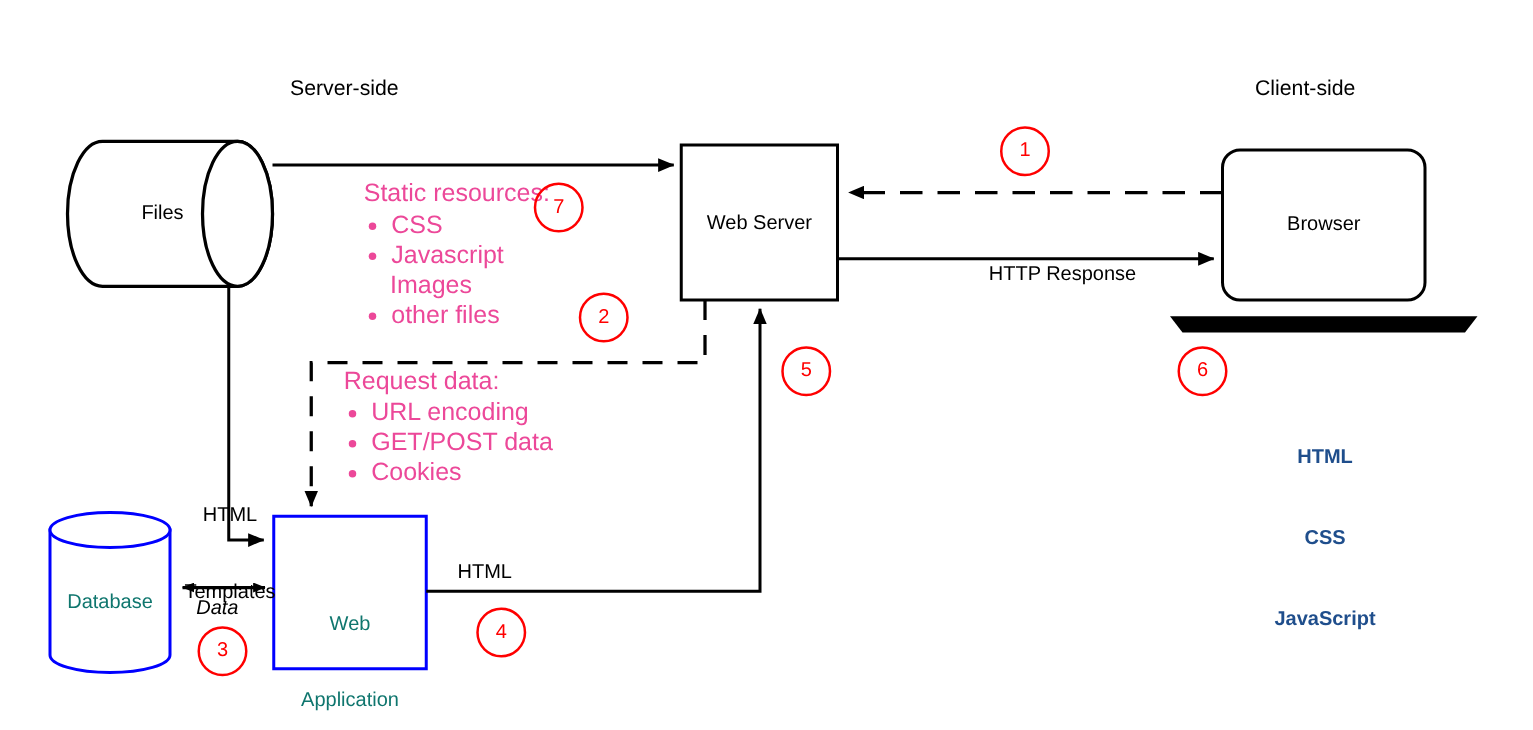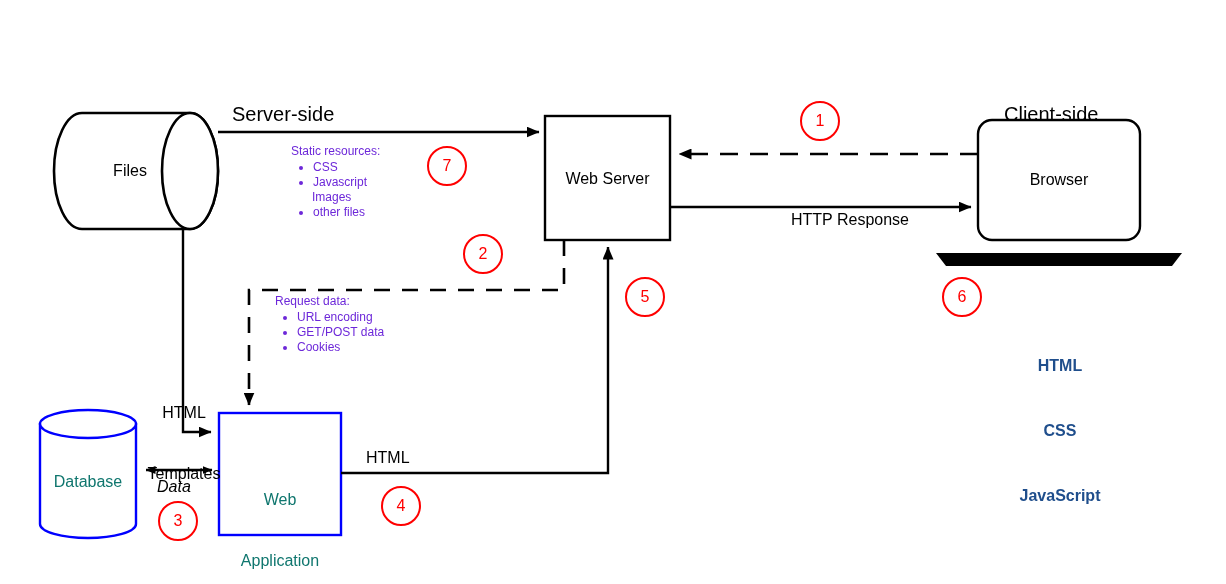--- a/index.html
+++ b/index.html
@@ -30,41 +30,40 @@
     font-family: "Liberation Sans", sans-serif;
     font-size: 16px;
     color: #000000;
     white-space: pre;
     line-height: 1.28;
   }
   .lbl.center {
     text-align: center;
   }
   .section-title {
-    font-size: 20px;
+    font-size: 17px;
     color: #000000;
-    margin-top: 42px;
   }
   .node-label {
     font-size: 16px;
     text-align: center;
   }
   .blue-txt {
     color: #0f766e;
   }
   .navy-txt {
     color: #1f4e8c;
     font-weight: bold;
     text-align: center;
     line-height: 1.35;
   }
   .bullets {
     position: absolute;
-    font-size: 12px;
-    color: #6d28d9;
+    font-size: 20px;
+    color: #ec4899;
   }
   .bullets .hd {
     margin: 0 0 2px 0;
   }
   .bullets ul {
     margin: 0;
     padding-left: 22px;
     list-style: disc;
   }
   .bullets li {

